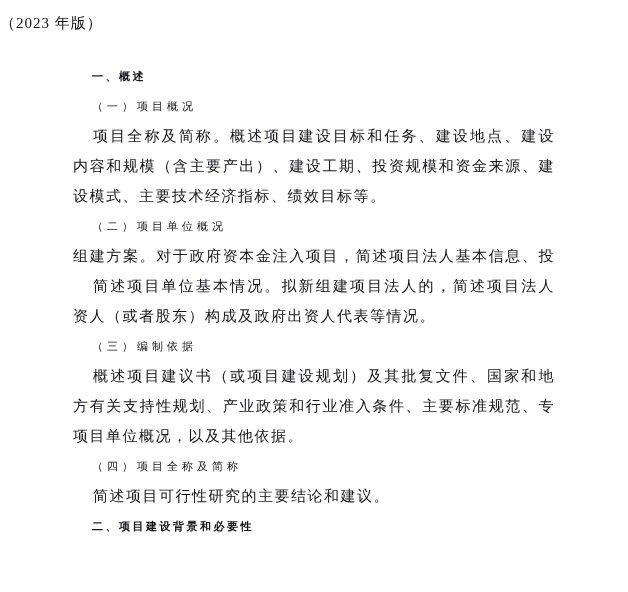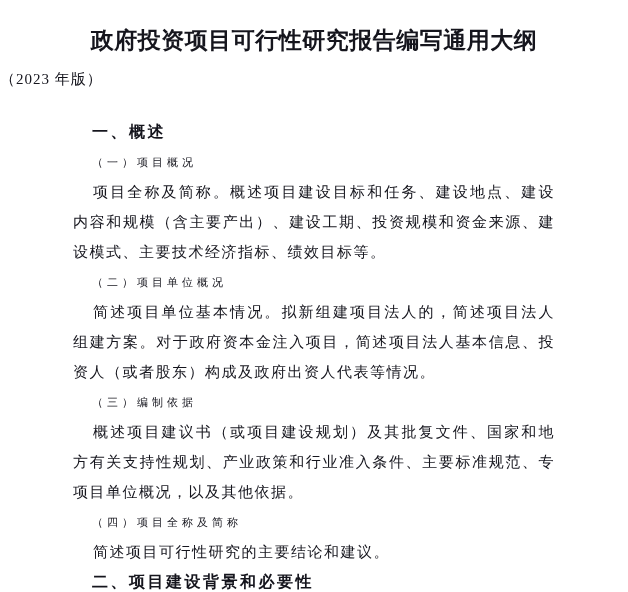--- a/index.html
+++ b/index.html
@@ -37,21 +37,21 @@
   }
   .line {
     line-height: 30px;
     font-size: 15px;
     font-family: "Liberation Serif", serif;
     letter-spacing: 1.5px;
   }
   .h1 {
     font-family: "Liberation Sans", sans-serif;
     font-weight: bold;
-    font-size: 16px;
+    font-size: 11px;
     letter-spacing: 2.5px;
     padding-left: 19px;
   }
   .h2 {
     font-size: 11px;
     letter-spacing: 4px;
     padding-left: 19px;
   }
   .first {
     text-indent: 20px;
@@ -60,41 +60,40 @@
     text-align: justify;
     text-align-last: justify;
     text-justify: inter-character;
   }
 </style>
 </head>
 <body>
 
 <div class="page">
 
-  <div class="doc-title">政府投资项目可行性研究报告编写通用大纲</div>
 
   <div class="doc-subtitle">（2023 年版）</div>
 
   <div class="content">
 
     <div class="line h1">一、概述</div>
 
     <div class="line h2">（一）项目概况</div>
 
     <div class="line first justify">项目全称及简称。概述项目建设目标和任务、建设地点、建设</div>
 
     <div class="line justify">内容和规模（含主要产出）、建设工期、投资规模和资金来源、建</div>
 
     <div class="line">设模式、主要技术经济指标、绩效目标等。</div>
 
     <div class="line h2">（二）项目单位概况</div>
 
+    <div class="line justify">组建方案。对于政府资本金注入项目，简述项目法人基本信息、投</div>
+
     <div class="line first justify">简述项目单位基本情况。拟新组建项目法人的，简述项目法人</div>
-
-    <div class="line justify">组建方案。对于政府资本金注入项目，简述项目法人基本信息、投</div>
 
     <div class="line">资人（或者股东）构成及政府出资人代表等情况。</div>
 
     <div class="line h2">（三）编制依据</div>
 
     <div class="line first justify">概述项目建议书（或项目建设规划）及其批复文件、国家和地</div>
 
     <div class="line justify">方有关支持性规划、产业政策和行业准入条件、主要标准规范、专</div>
 
     <div class="line">项目单位概况，以及其他依据。</div>

